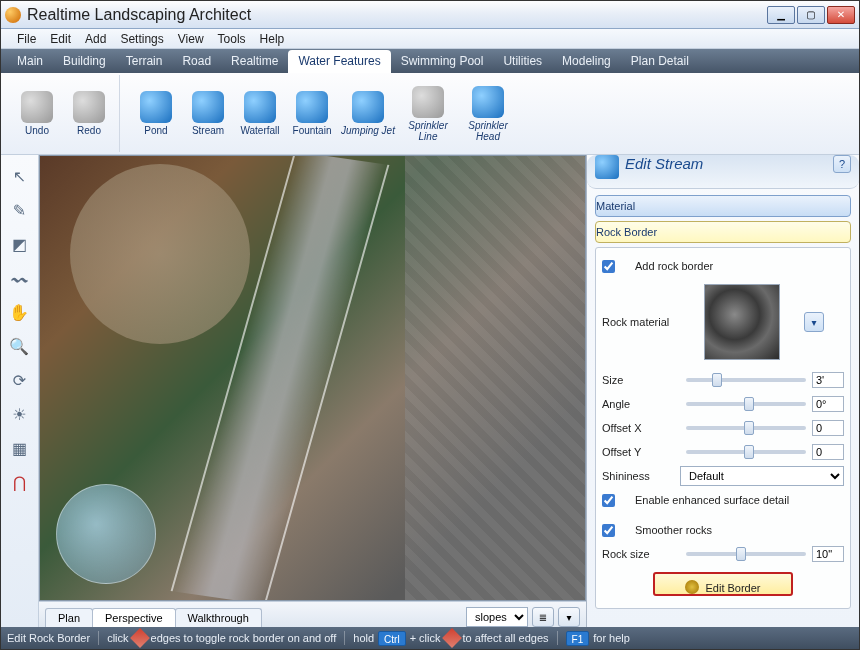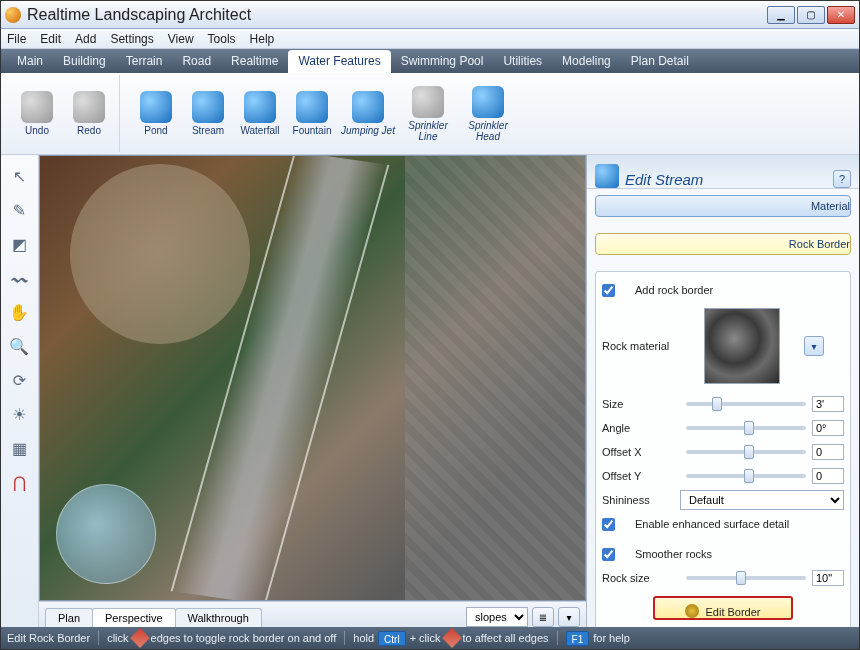--- a/index.html
+++ b/index.html
@@ -7,21 +7,21 @@
 
 
 .titlebar { height: 28px; background: linear-gradient(#fdfdfe,#e8eef7 45%,#d6e2f2); display: flex; align-items: center; padding: 0 4px; border-bottom: 1px solid #8ea7c7; }
 .titlebar .app-icon { width: 16px; height: 16px; background: radial-gradient(circle at 30% 30%, #ffcc66, #cc6600); border-radius: 50%; margin-right: 6px; }
 .titlebar .title { font-size: 16px; color: #222; flex: 1; }
 .winbtns { display: flex; gap: 2px; }
 .winbtn { width: 28px; height: 18px; border: 1px solid #5a759e; background: linear-gradient(#eaf1fb,#c7d9ef); border-radius: 2px; display: flex; align-items: center; justify-content: center; font-size: 10px; }
 .winbtn.close { background: linear-gradient(#f5a6a0,#d44b3a); color: #fff; border-color: #8a2a1f; }
 
 
-.menubar { height: 20px; background: linear-gradient(#f6f9fd,#e4ecf6); display: flex; align-items: center; padding: 0 6px; gap: 14px; font-size: 12px; color: #222; border-bottom: 1px solid #c3cfde; }
+.menubar { height: 20px; background: linear-gradient(#f6f9fd,#e4ecf6); display: flex; align-items: center; padding: 0 16px; gap: 14px; font-size: 12px; color: #222; border-bottom: 1px solid #c3cfde; }
 .menubar span { cursor: default; }
 
 
 .tabstrip { height: 24px; background: linear-gradient(#6b7d92,#465568); display: flex; align-items: flex-end; padding: 0 6px; gap: 0; font-size: 12px; color: #eaf0f7; }
 .tab { padding: 4px 10px 5px; cursor: default; }
 .tab.active { background: #fff; color: #1a3a6e; border-radius: 4px 4px 0 0; }
 
 
 .toolbar { height: 82px; background: linear-gradient(#fdfdfe,#e9eff8); display: flex; align-items: center; padding: 2px 6px; gap: 6px; border-bottom: 1px solid #c3cfde; }
 .toolgroup { display: flex; gap: 4px; padding: 0 6px; border-right: 1px solid #d0d8e4; height: 100%; align-items: center; }
@@ -45,27 +45,27 @@
 
 .viewtabs { height: 26px; background: linear-gradient(#f3f6fb,#dfe7f1); display: flex; align-items: flex-end; padding: 0 6px; gap: 0; font-size: 11px; border-top: 1px solid #c3cfde; }
 .vtab { padding: 3px 12px; border: 1px solid #b0bdcf; border-bottom: none; background: #eef3fa; margin-right: -1px; border-radius: 3px 3px 0 0; }
 .vtab.active { background: #fff; }
 .vt-spacer { flex: 1; }
 .shade-select { font-size: 11px; height: 20px; border: 1px solid #9fb0c5; background: #fff; padding: 0 4px; }
 .smallbtn { width: 22px; height: 20px; border: 1px solid #9fb0c5; background: linear-gradient(#f6f9fd,#dce6f2); margin-left: 4px; border-radius: 3px; display: inline-flex; align-items: center; justify-content: center; font-size: 10px; }
 
 
 .props { width: 272px; background: linear-gradient(#f8fafd,#eef3fa); display: flex; flex-direction: column; font-size: 11px; color: #222; overflow: hidden; }
-.props-head { height: 34px; background: linear-gradient(#d8e4f2,#f0f5fb); display: flex; align-items: flex-end; padding: 0 8px; border-bottom: 1px solid #c3cfde; }
+.props-head { height: 34px; background: linear-gradient(#d8e4f2,#f0f5fb); display: flex; align-items: flex-start; padding: 0 8px; border-bottom: 1px solid #c3cfde; border-radius: 9px; }
 .props-head .pico { width: 24px; height: 24px; background: radial-gradient(circle at 30% 30%, #8fd0ff, #1a6fbf); border-radius: 4px; margin-right: 6px; }
 .props-head .ptitle { color: #1a4a8e; font-size: 15px; font-style: italic; flex: 1; }
 .helpbtn { width: 18px; height: 18px; border: 1px solid #88a6cc; background: linear-gradient(#eaf2fc,#cde0f5); color: #1a4a8e; font-size: 11px; border-radius: 3px; display: flex; align-items: center; justify-content: center; }
 
 .props-body { flex: 1; padding: 6px 8px; overflow: auto; }
-.pbtn { display: block; width: 100%; height: 22px; border: 1px solid #7ea0cc; background: linear-gradient(#eaf2fc,#c8ddf5); color: #1a3a6e; border-radius: 4px; margin-bottom: 16px; font-size: 11px; text-align: right; line-height: 20px; }
+.pbtn { display: block; width: 100%; height: 22px; border: 1px solid #7ea0cc; background: linear-gradient(#eaf2fc,#c8ddf5); color: #1a3a6e; border-radius: 4px; margin-bottom: 4px; font-size: 11px; text-align: left; line-height: 20px; }
 .pbtn.active { background: linear-gradient(#fffde8,#fff8c0); border-color: #c0b060; }
 .section-box { border: 1px solid #c0cad8; border-radius: 3px; padding: 6px 6px 8px; background: #fdfefe; }
 .row { display: flex; align-items: center; height: 24px; }
 .row.check label { margin-left: 20px; }
 .row .lbl { width: 78px; }
 .row .val { width: 32px; border: 1px solid #a6b4c6; font-size: 11px; padding: 1px 3px; background: #fff; }
 .slider-wrap { flex: 1; display: flex; align-items: center; padding: 0 6px; }
 .slider { width: 100%; height: 4px; background: #c8d2e0; border-radius: 2px; position: relative; }
 .slider .thumb { position: absolute; top: -5px; width: 10px; height: 14px; background: linear-gradient(#f0f5fb,#cfdcec); border: 1px solid #8ca6c6; border-radius: 2px; }
 .matbox { display: flex; align-items: center; gap: 24px; margin: 6px 0 8px; }

